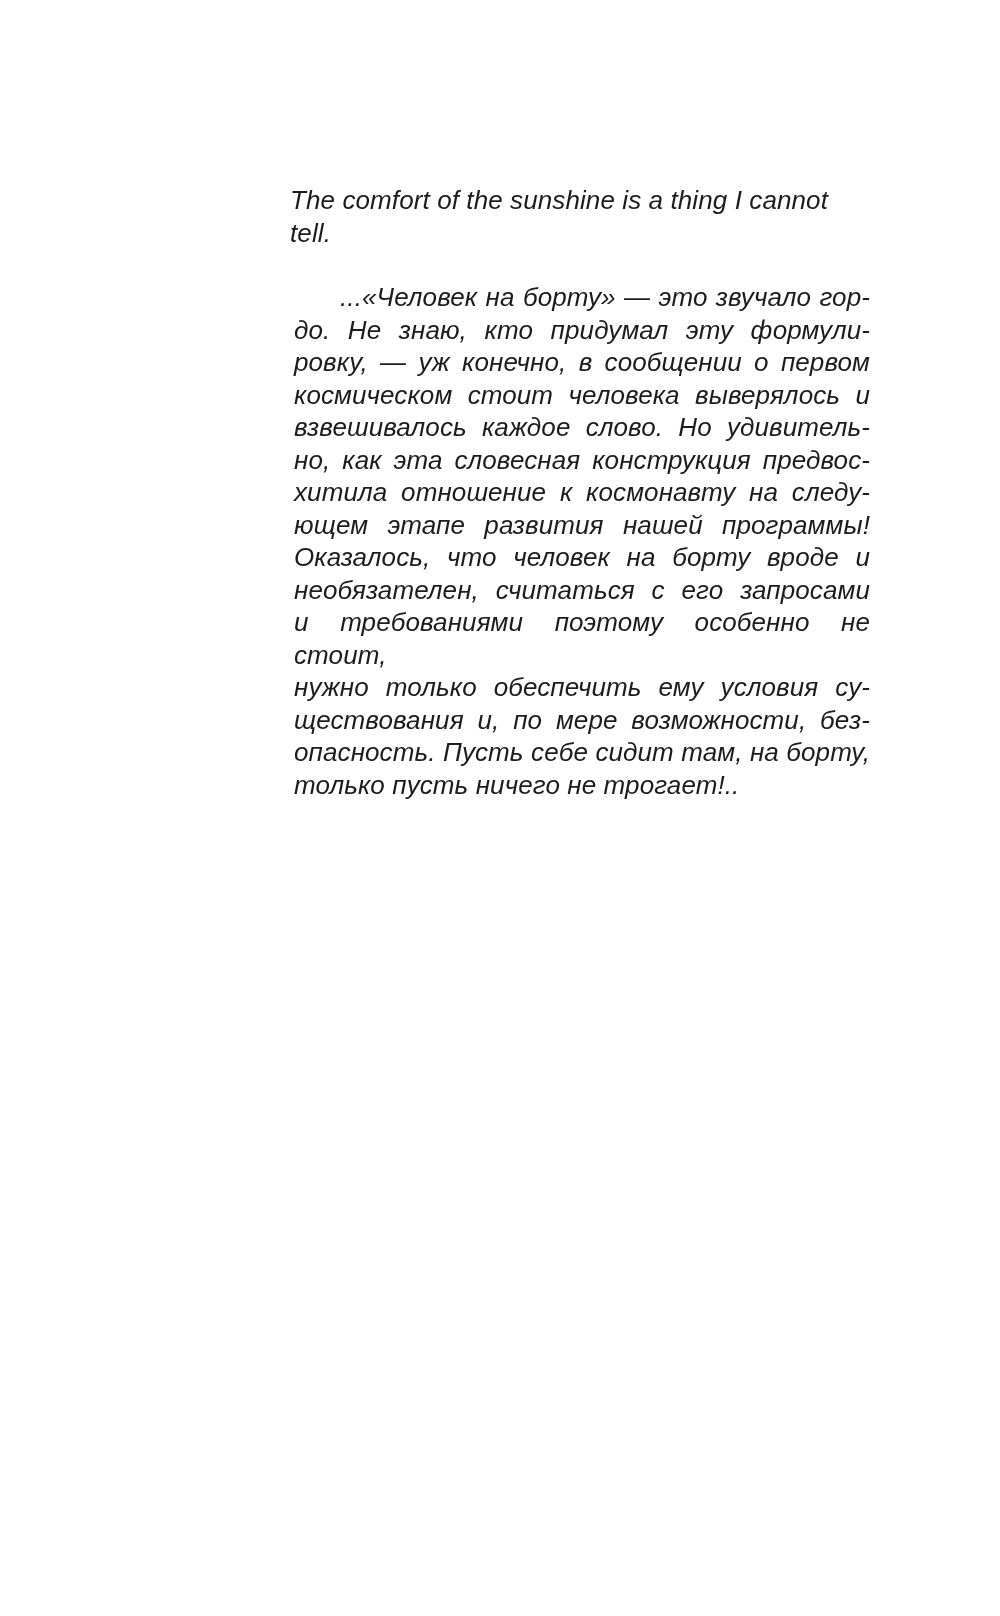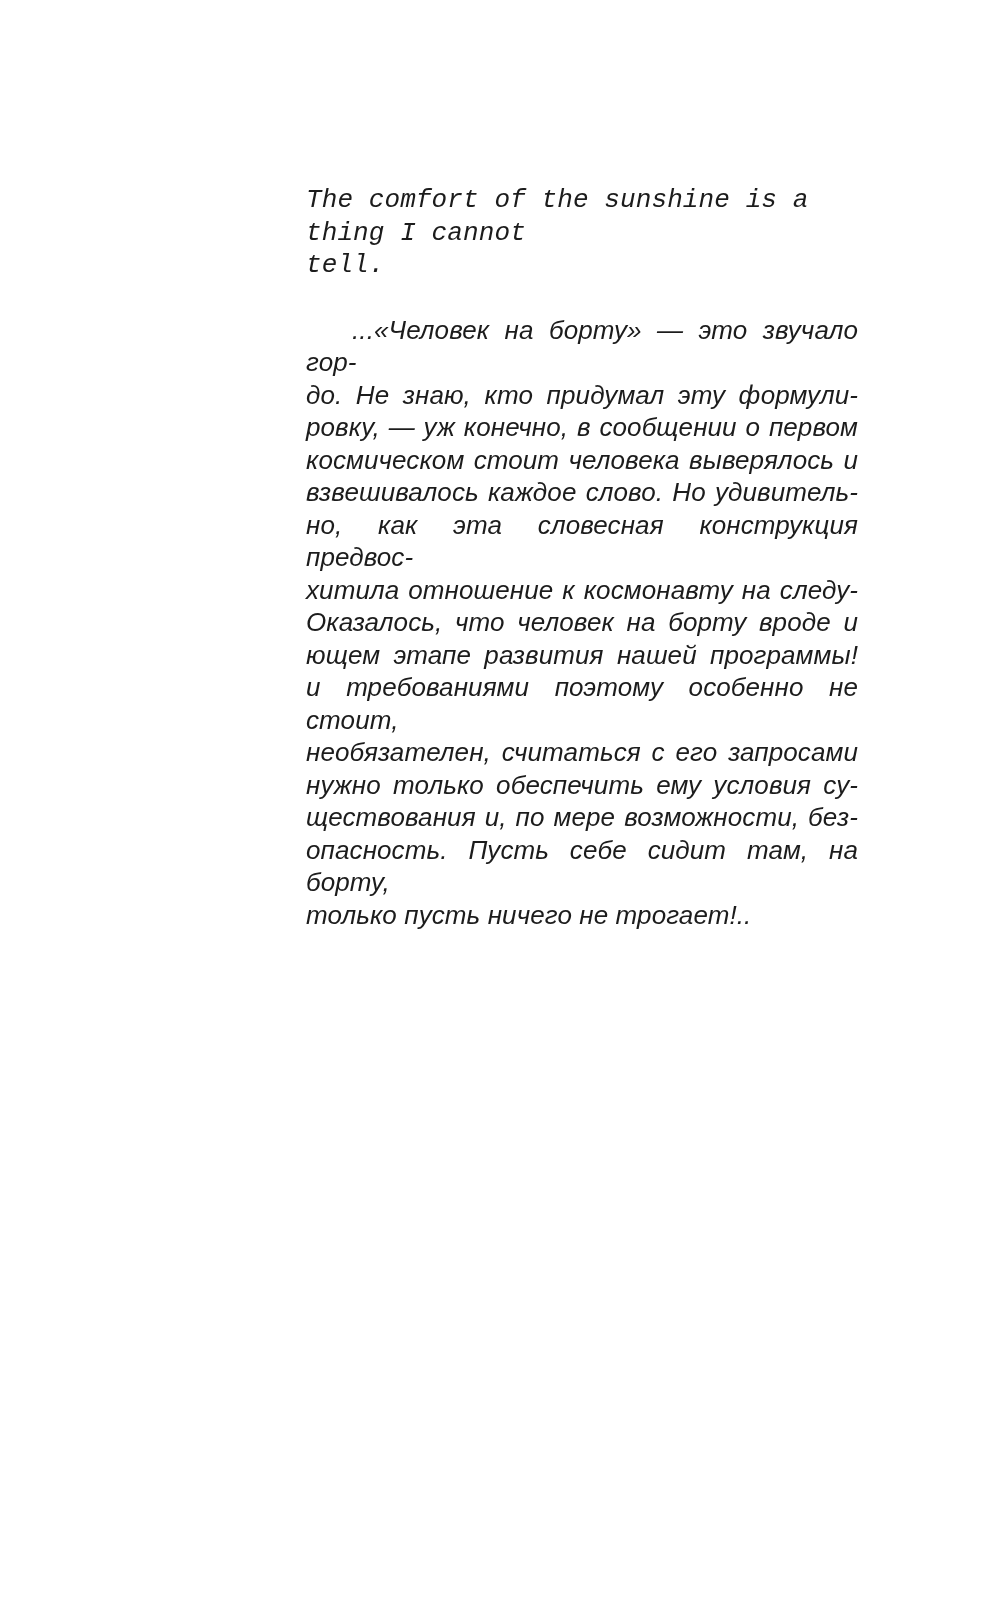--- a/index.html
+++ b/index.html
@@ -24,26 +24,25 @@
     left: 290px;
     top: 184px;
     width: 584px;
     color: #1c1c1c;
     font-style: italic;
     font-size: 26px;
     line-height: 32.5px;
     letter-spacing: 0.1px;
   }
   .epigraph {
-    margin: 0 0 32px 16px;
+    margin: 0 0 32px 0;
     text-align: left;
-    font-family: Liberation Mono, monospace;
   }
   .paragraph {
-    margin: 16px;
+    margin: 4px;
   }
   .line {
     min-height: 32.5px;
   }
   .line.justify {
     text-align: justify;
     text-align-last: justify;
   }
   .line.indent {
     text-indent: 46px;
@@ -65,24 +64,24 @@
     </div>
 
     <div class="paragraph">
       <div class="line justify indent">...«Человек на борту» — это звучало гор-</div>
       <div class="line justify">до. Не знаю, кто придумал эту формули-</div>
       <div class="line justify">ровку, — уж конечно, в сообщении о первом</div>
       <div class="line justify">космическом стоит человека выверялось и</div>
       <div class="line justify">взвешивалось каждое слово. Но удивитель-</div>
       <div class="line justify">но, как эта словесная конструкция предвос-</div>
       <div class="line justify">хитила отношение к космонавту на следу-</div>
+      <div class="line justify">ющем этапе развития нашей программы!</div>
       <div class="line justify">Оказалось, что человек на борту вроде и</div>
-      <div class="line justify">ющем этапе развития нашей программы!</div>
+      <div class="line justify">необязателен, считаться с его запросами</div>
       <div class="line justify">и требованиями поэтому особенно не стоит,</div>
-      <div class="line justify">необязателен, считаться с его запросами</div>
       <div class="line justify">нужно только обеспечить ему условия су-</div>
       <div class="line justify">ществования и, по мере возможности, без-</div>
       <div class="line justify">опасность. Пусть себе сидит там, на борту,</div>
       <div class="line last">только пусть ничего не трогает!..</div>
     </div>
 
   </div>
 </div>
 
 </body></html>

